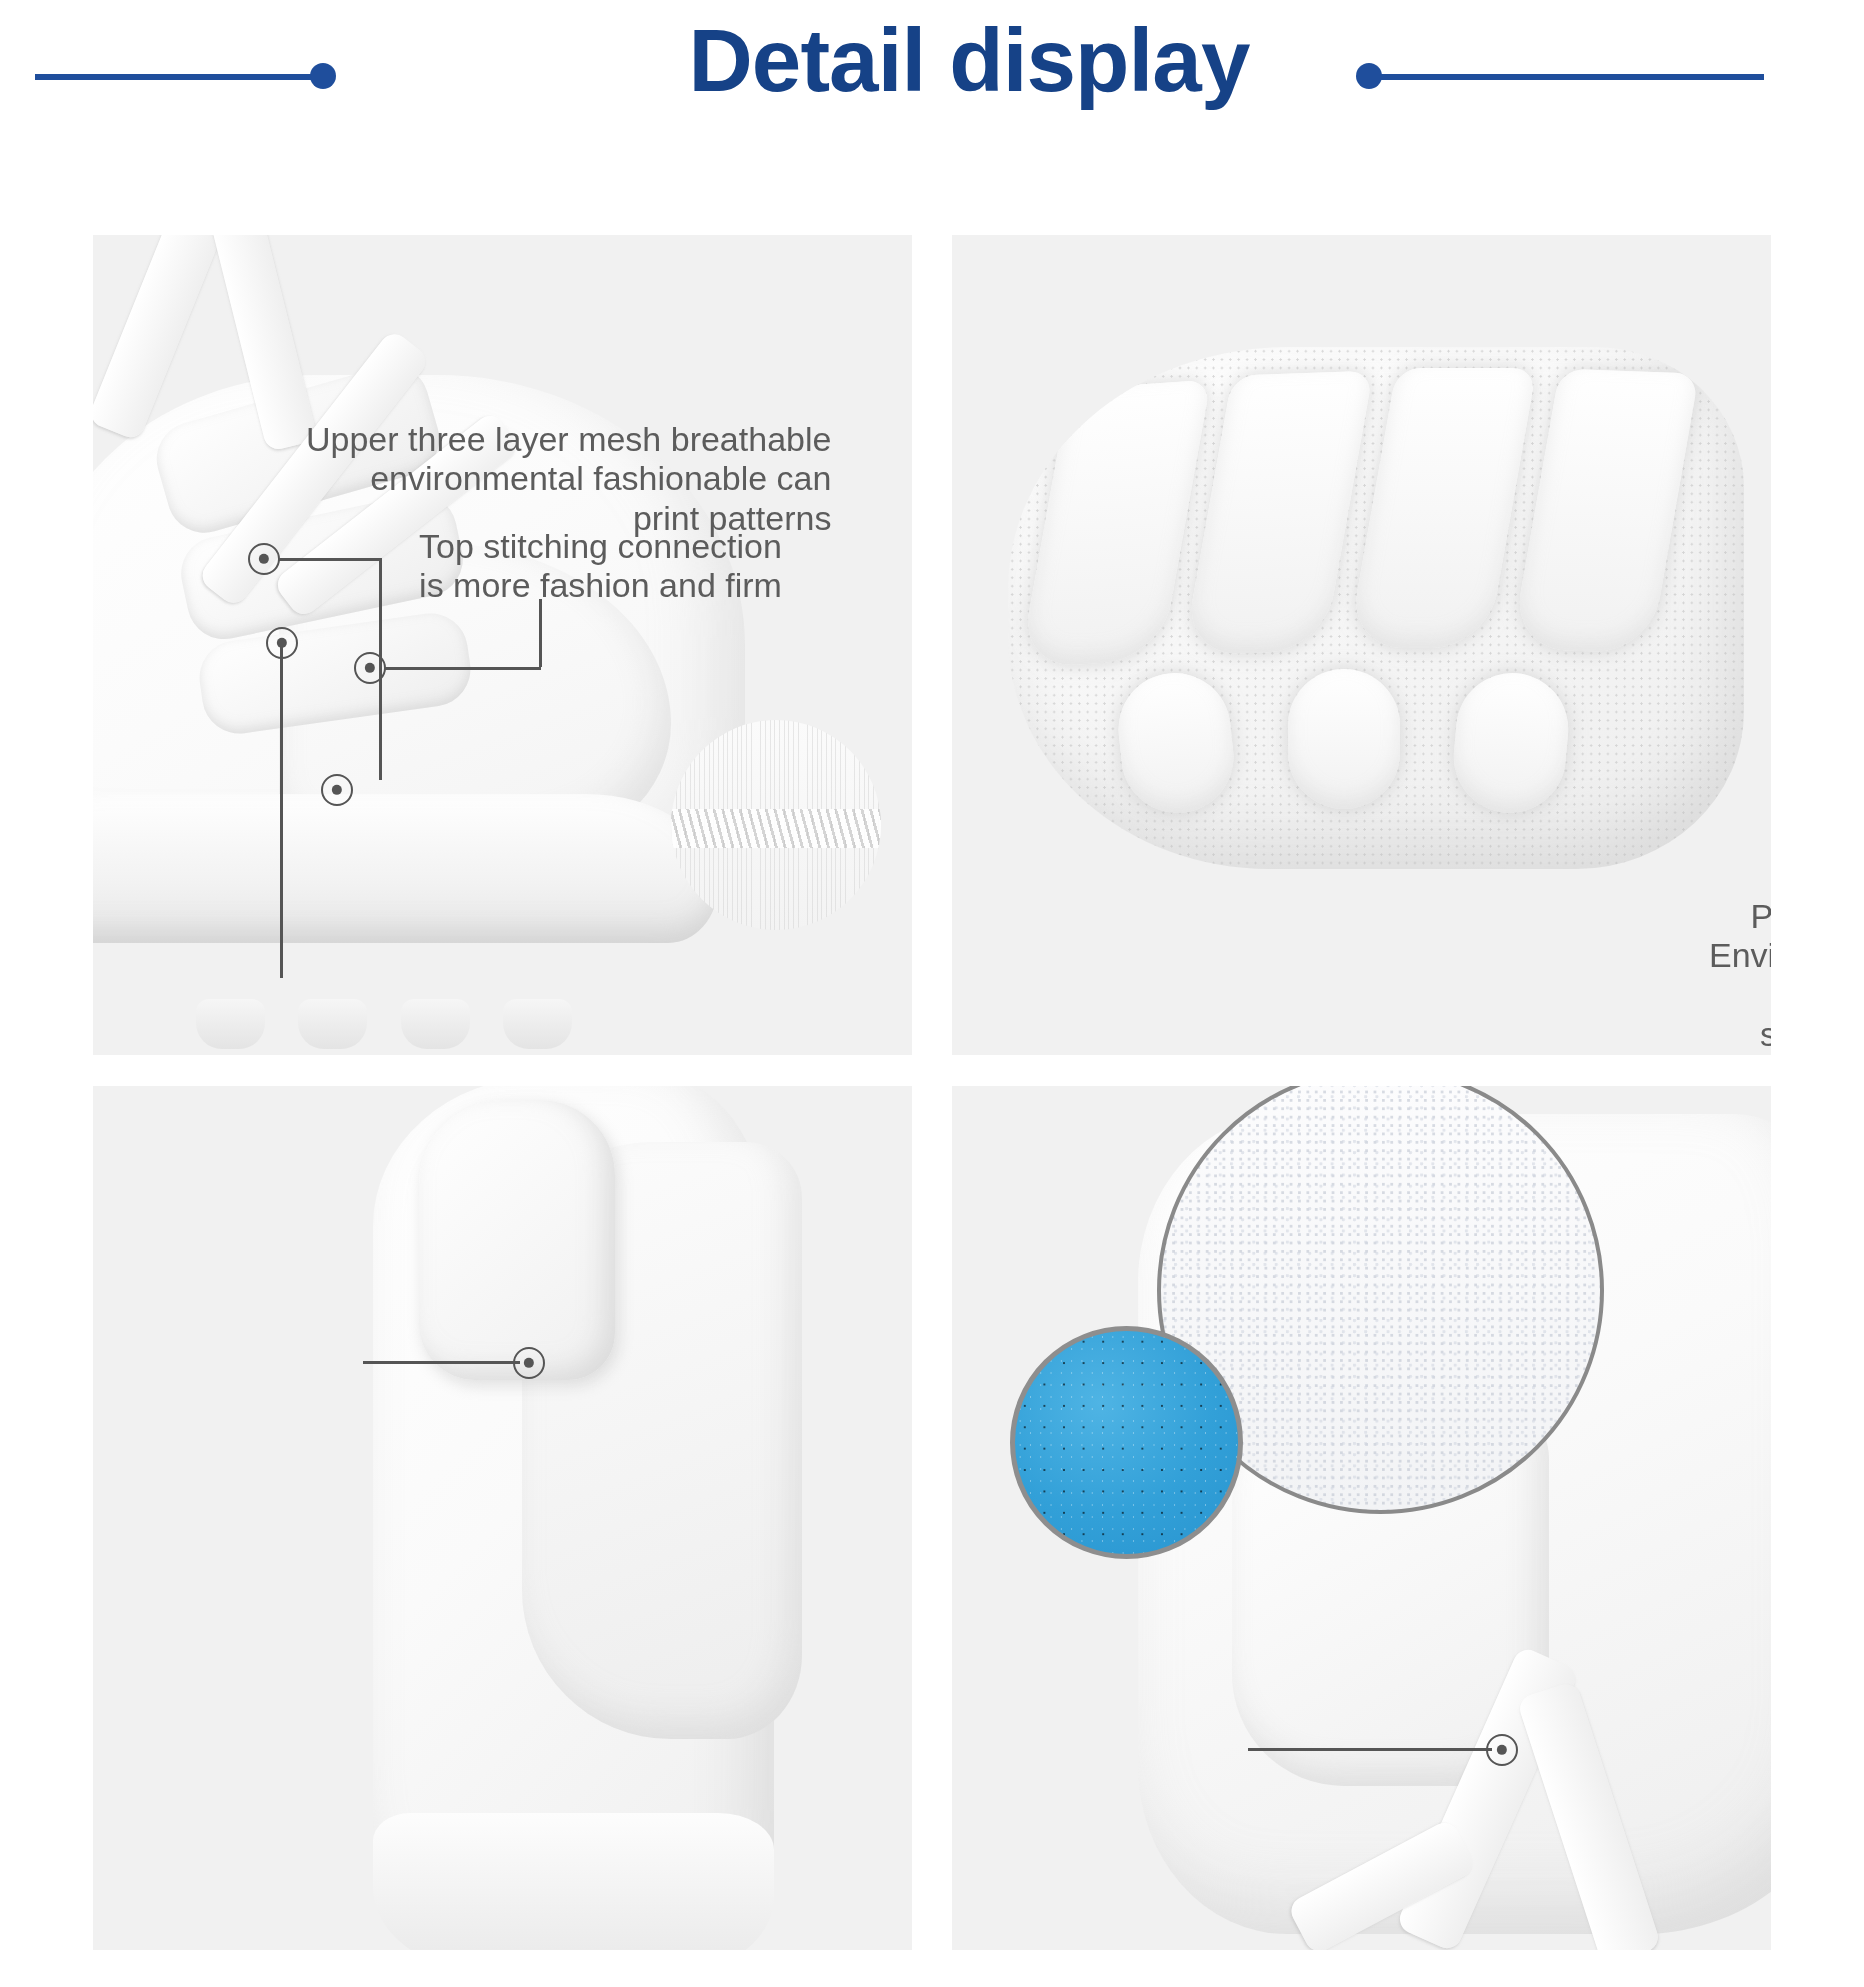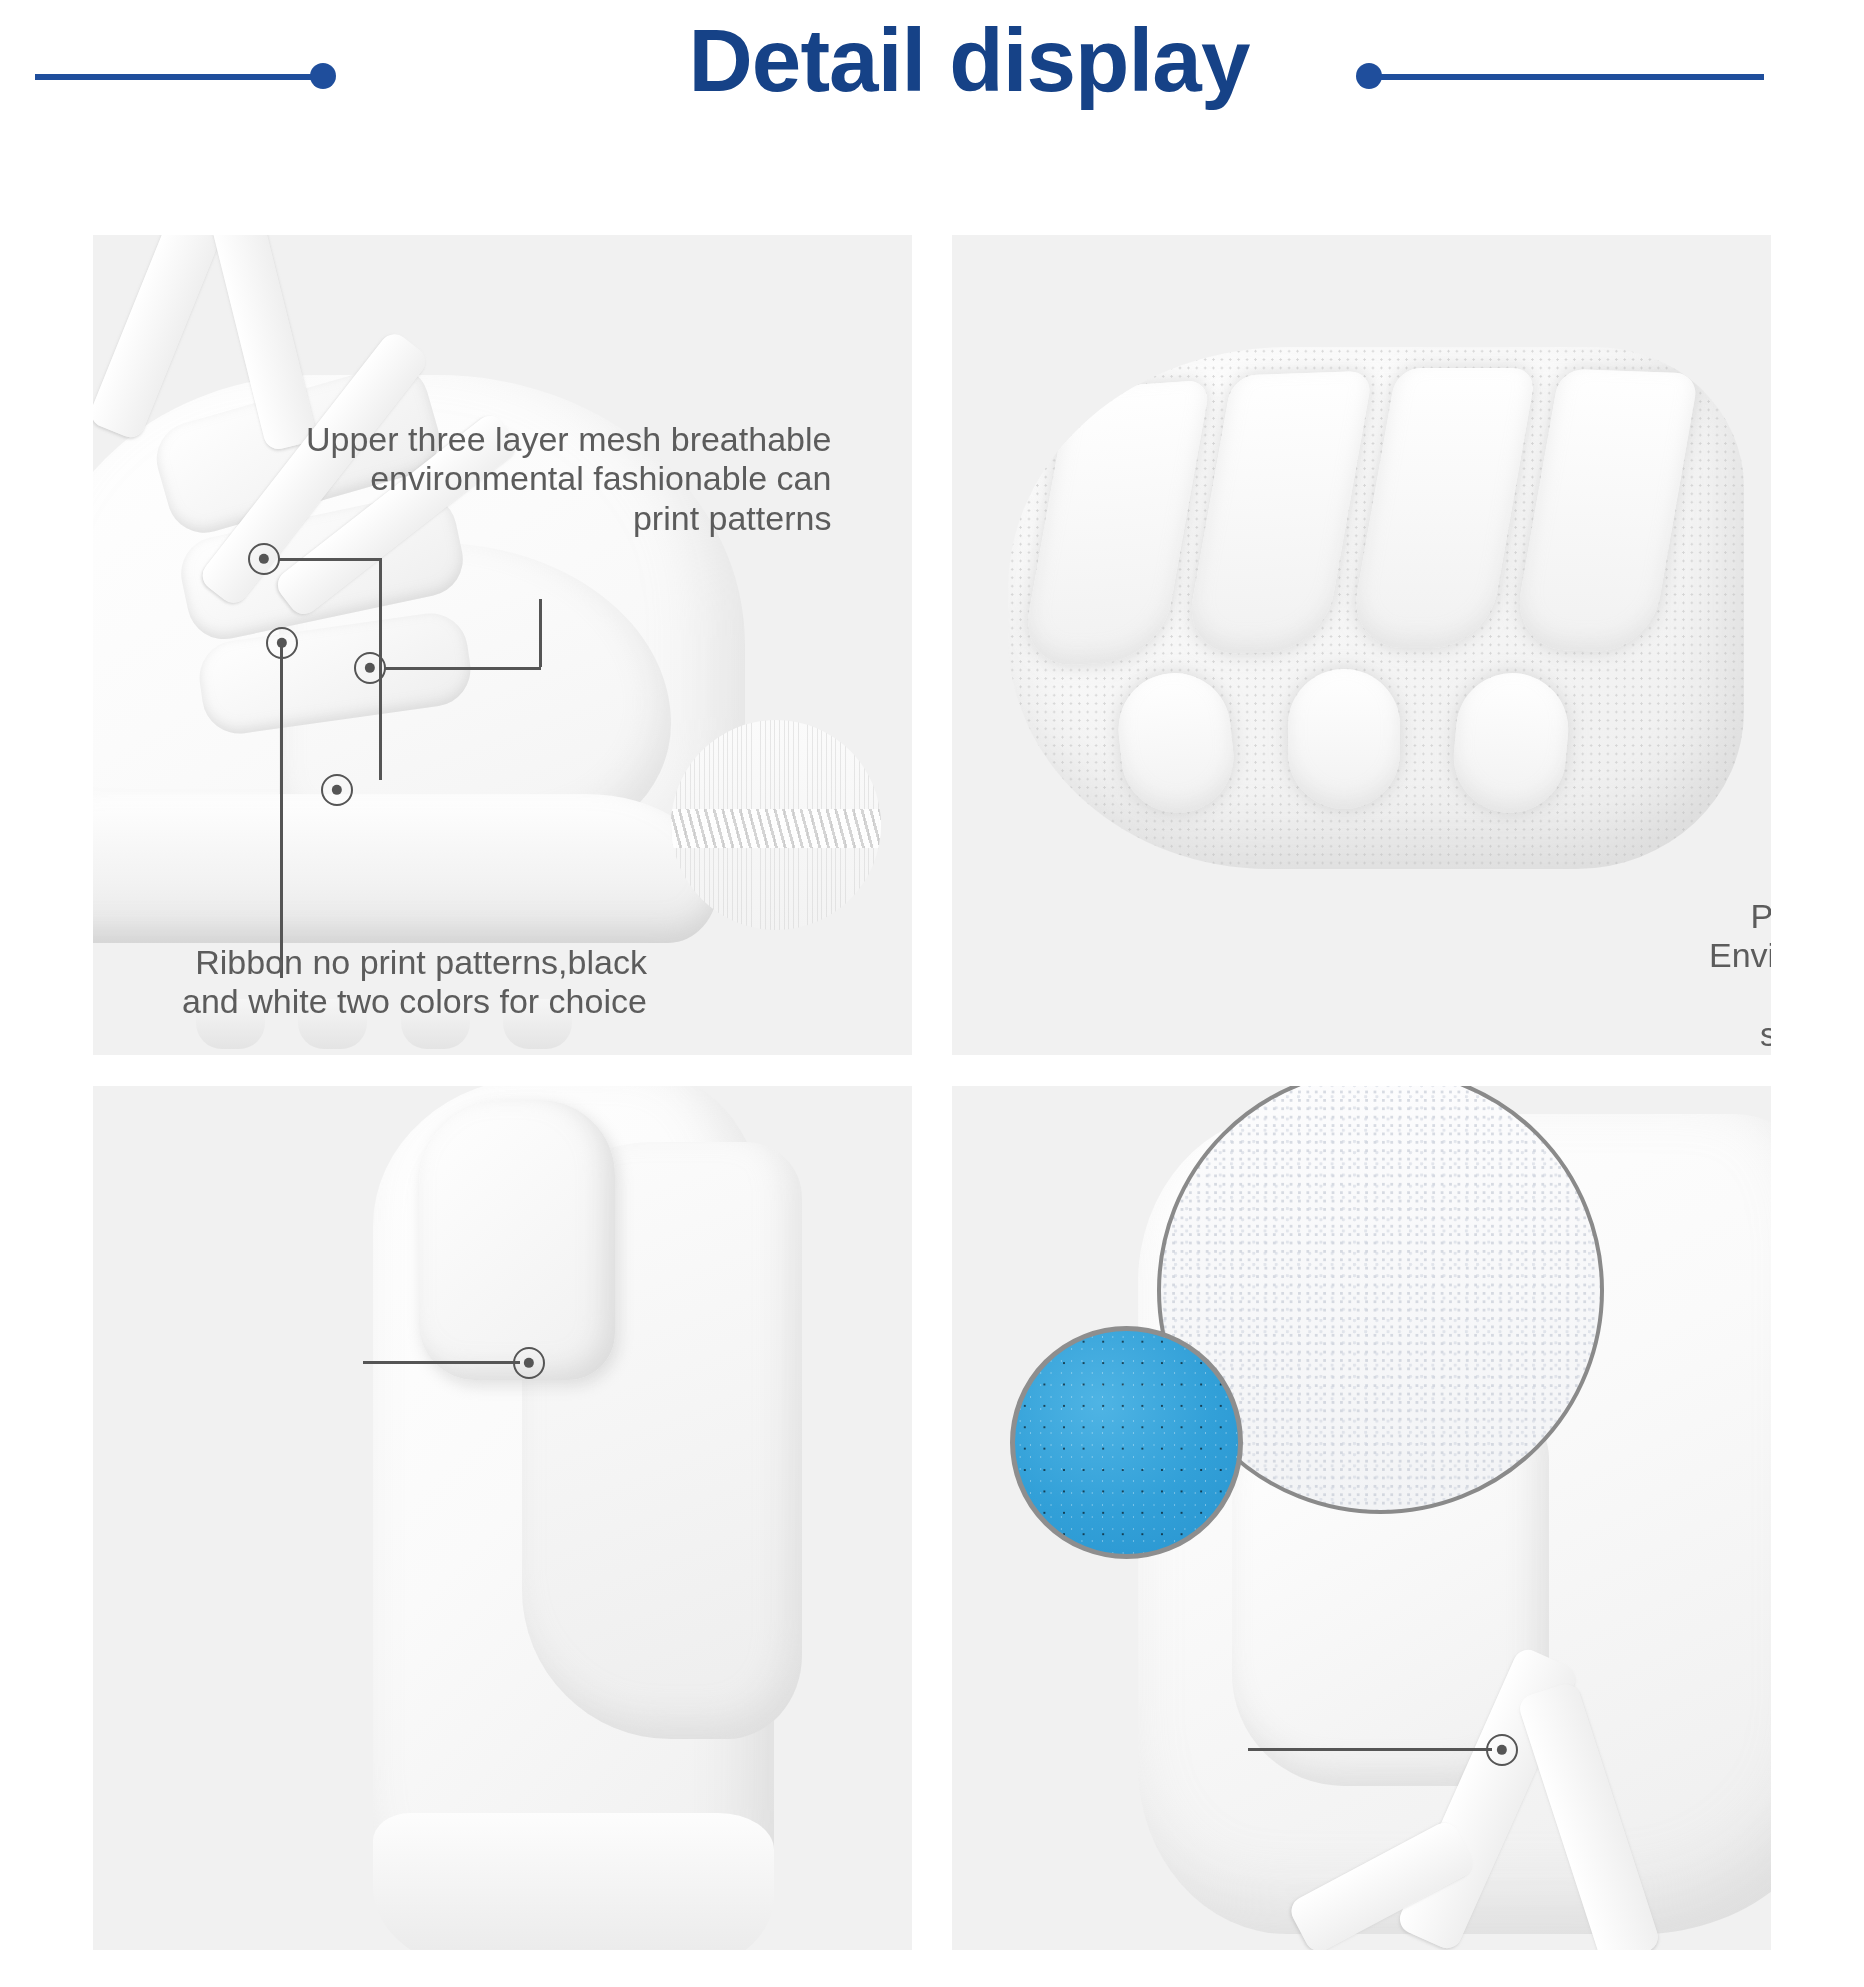--- a/index.html
+++ b/index.html
@@ -328,22 +328,22 @@
     <div class="leader leader-v" style="left:446px;top:364px;height:68px;"></div>
 
     <div class="marker" style="left:155px;top:308px;"></div>
     <div class="marker" style="left:173px;top:392px;"></div>
     <div class="marker" style="left:261px;top:417px;"></div>
     <div class="marker" style="left:228px;top:539px;"></div>
 
     <div class="caption cap-upper">Upper three layer mesh breathable
 environmental  fashionable can
 print patterns</div>
-    <div class="caption cap-ribbon1">Ribbon no print patterns,black
-and white two colors for choice</div>
+    <div class="caption cap-stitch">Top stitching connection
+is more fashion and firm</div>
   </div>
 
   <div class="panel p2">
     <div class="photo">
       <div class="sole2">
         <div class="tread-dots"></div>
         <div class="chevron" style="left:37px;top:37px;width:140px;transform:skewX(-14deg) rotate(-4deg);"></div>
         <div class="chevron" style="left:200px;top:26px;width:140px;transform:skewX(-12deg) rotate(-2deg);"></div>
         <div class="chevron" style="left:364px;top:20.5px;width:140px;transform:skewX(-10deg);"></div>
         <div class="chevron" style="left:527px;top:24px;width:140px;transform:skewX(-8deg) rotate(2deg);"></div>

